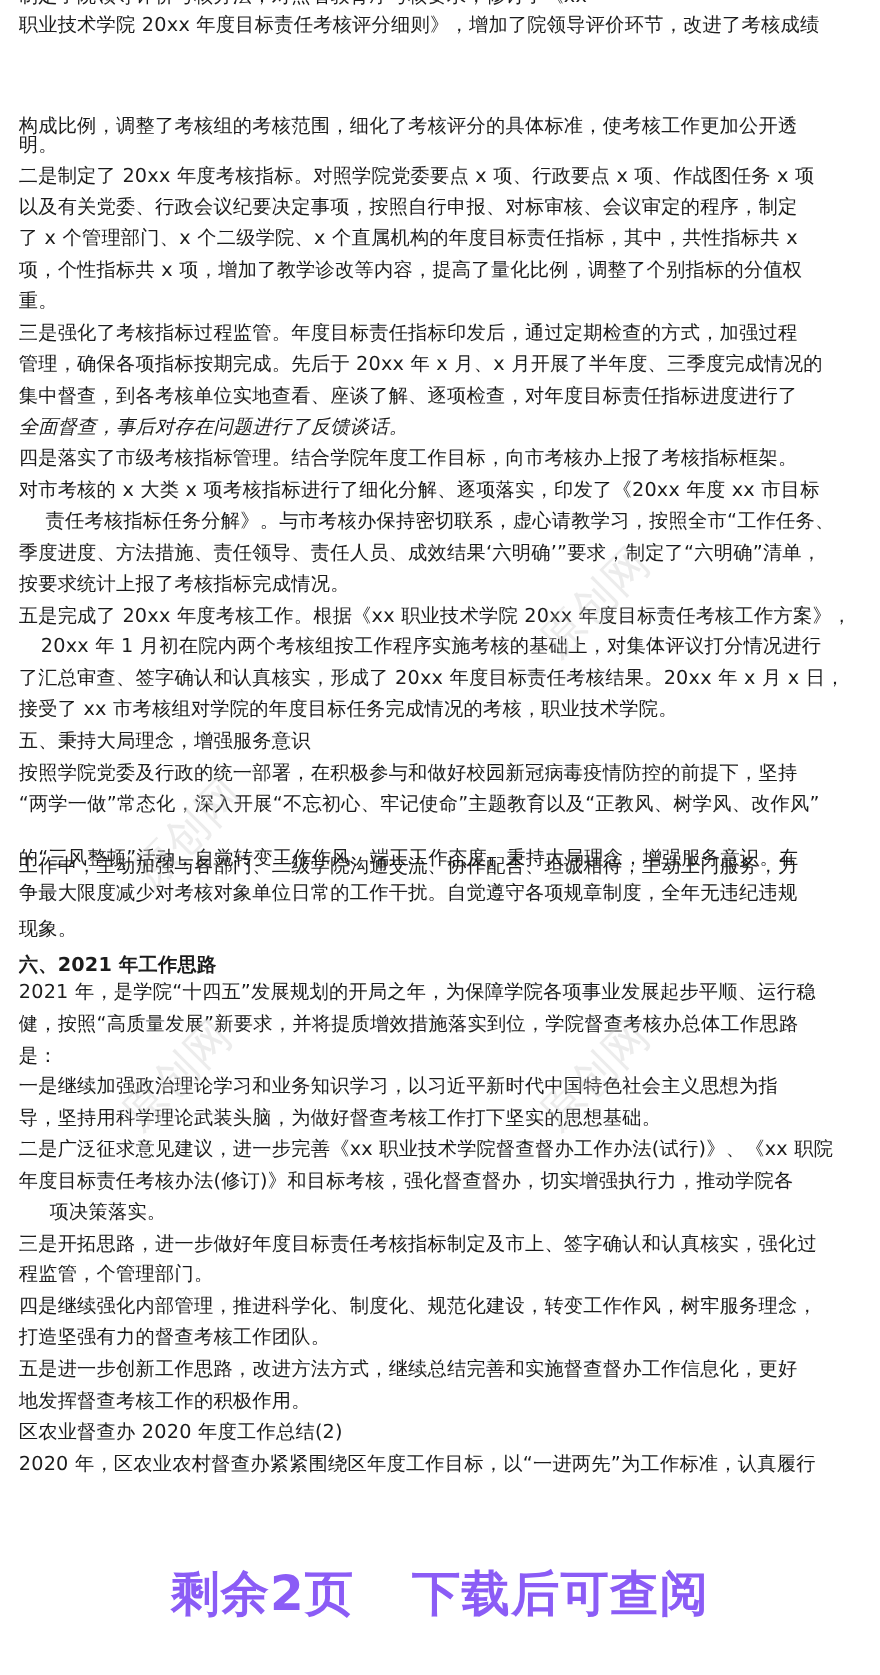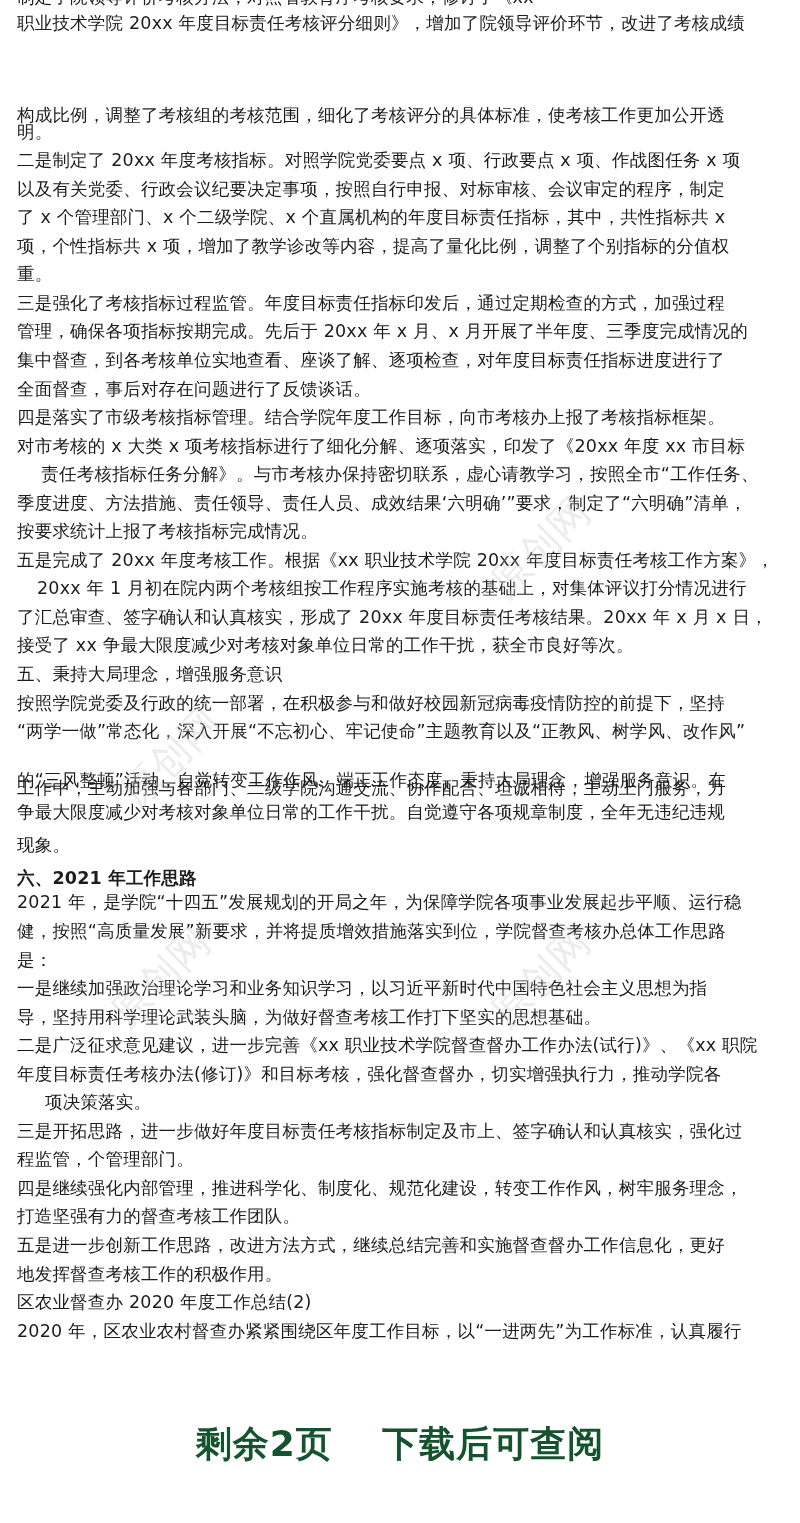--- a/index.html
+++ b/index.html
@@ -12,21 +12,21 @@
     .line { position: absolute; left: 17px; width: 766px; white-space: nowrap; line-height: 26px; height: 26px; overflow: hidden; }
     .line.cut { top: -16px; }
     .watermark {
       position: absolute; color: rgba(200,200,200,0.35); font-size: 40px;
       font-family: "DejaVu Sans", sans-serif; transform: rotate(-45deg);
       pointer-events: none; white-space: nowrap;
     }
     .footer {
       position: absolute; left: 0; top: 1420px; width: 800px; text-align: center;
       font-family: "DejaVu Sans", "Liberation Sans", sans-serif;
-      font-size: 36px; font-weight: bold; color: #14532d; letter-spacing: 1px;
+      font-size: 44px; font-weight: bold; color: #8b5cf6; letter-spacing: 1px;
     }
     .footer span { margin: 0 18px; }
   </style>
 </head>
 <body>
 
 <div class="doc">
   <div class="line cut">制定了院领导评价考核办法，对照省教育厅考核要求，修订了《xx</div>
   <div class="line" style="top:10px">职业技术学院 20xx 年度目标责任考核评分细则》，增加了院领导评价环节，改进了考核成绩</div>
 
@@ -34,30 +34,30 @@
       <div class="line" style="top: 90px; margin-top: 12px;">构成比例，调整了考核组的考核范围，细化了考核评分的具体标准，使考核工作更加公开透</div>
       <div class="line" style="top: 118.55px;">明。</div>
       <div class="line" style="top: 147.1px;">二是制定了 20xx 年度考核指标。对照学院党委要点 x 项、行政要点 x 项、作战图任务 x 项</div>
       <div class="line" style="top: 175.65px;">以及有关党委、行政会议纪要决定事项，按照自行申报、对标审核、会议审定的程序，制定</div>
       <div class="line" style="top: 204.2px;">了 x 个管理部门、x 个二级学院、x 个直属机构的年度目标责任指标，其中，共性指标共 x</div>
       <div class="line" style="top: 232.75px;">项，个性指标共 x 项，增加了教学诊改等内容，提高了量化比例，调整了个别指标的分值权</div>
       <div class="line" style="top: 261.3px;">重。</div>
       <div class="line" style="top: 289.85px;">三是强化了考核指标过程监管。年度目标责任指标印发后，通过定期检查的方式，加强过程</div>
       <div class="line" style="top: 318.4px;">管理，确保各项指标按期完成。先后于 20xx 年 x 月、x 月开展了半年度、三季度完成情况的</div>
       <div class="line" style="top: 346.95px;">集中督查，到各考核单位实地查看、座谈了解、逐项检查，对年度目标责任指标进度进行了</div>
-      <div class="line" style="top: 375.5px;">全面督查，事后对存在问题进行了反馈谈话。</div>
+      <div class="line" style="top: 375.5px; font-style: italic;">全面督查，事后对存在问题进行了反馈谈话。</div>
       <div class="line" style="top: 404.05px;">四是落实了市级考核指标管理。结合学院年度工作目标，向市考核办上报了考核指标框架。</div>
       <div class="line" style="top: 432.6px;">对市考核的 x 大类 x 项考核指标进行了细化分解、逐项落实，印发了《20xx 年度 xx 市目标</div>
       <div class="line" style="top: 461.15px; text-align: center;">责任考核指标任务分解》。与市考核办保持密切联系，虚心请教学习，按照全市“工作任务、</div>
       <div class="line" style="top: 489.7px;">季度进度、方法措施、责任领导、责任人员、成效结果‘六明确’”要求，制定了“六明确”清单，</div>
       <div class="line" style="top: 518.25px;">按要求统计上报了考核指标完成情况。</div>
       <div class="line" style="top: 546.8px;">五是完成了 20xx 年度考核工作。根据《xx 职业技术学院 20xx 年度目标责任考核工作方案》，</div>
       <div class="line" style="top: 575.35px; margin-left: 20px;">20xx 年 1 月初在院内两个考核组按工作程序实施考核的基础上，对集体评议打分情况进行</div>
       <div class="line" style="top: 603.9px;">了汇总审查、签字确认和认真核实，形成了 20xx 年度目标责任考核结果。20xx 年 x 月 x 日，</div>
-      <div class="line" style="top: 632.45px;">接受了 xx 争最大限度减少对考核对象单位日常的工作干扰，获全市良好等次。</div>
+      <div class="line" style="top: 632.45px;">接受了 xx 市考核组对学院的年度目标任务完成情况的考核，职业技术学院。</div>
       <div class="line" style="top: 661px;">五、秉持大局理念，增强服务意识</div>
       <div class="line" style="top: 689.55px;">按照学院党委及行政的统一部署，在积极参与和做好校园新冠病毒疫情防控的前提下，坚持</div>
       <div class="line" style="top: 718.1px;">“两学一做”常态化，深入开展“不忘初心、牢记使命”主题教育以及“正教风、树学风、改作风”</div>
       <div class="line" style="top: 746.65px; margin-top: 20px;">的“三风整顿”活动，自觉转变工作作风、端正工作态度、秉持大局理念，增强服务意识。在</div>
       <div class="line" style="top: 775.2px;">工作中，主动加强与各部门、二级学院沟通交流、协作配合、坦诚相待，主动上门服务，力</div>
       <div class="line" style="top: 799px;">争最大限度减少对考核对象单位日常的工作干扰。自觉遵守各项规章制度，全年无违纪违规</div>
       <div class="line" style="top: 832.3px;">现象。</div>
       <div class="line" style="top: 865px; font-weight: bold;">六、2021 年工作思路</div>
       <div class="line" style="top: 889.4px;">2021 年，是学院“十四五”发展规划的开局之年，为保障学院各项事业发展起步平顺、运行稳</div>
       <div class="line" style="top: 917.95px;">健，按照“高质量发展”新要求，并将提质增效措施落实到位，学院督查考核办总体工作思路</div>

